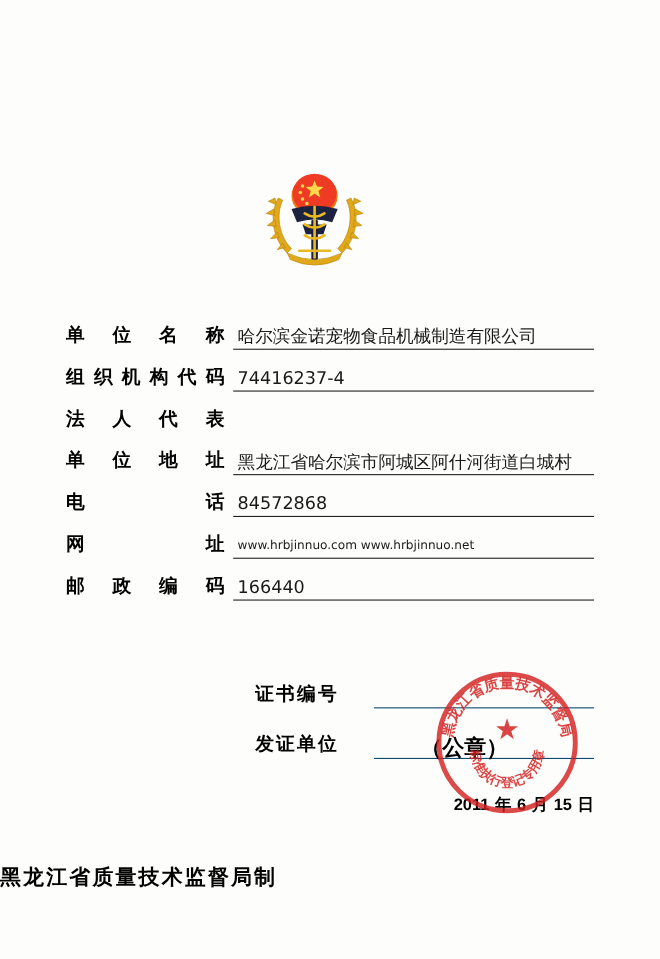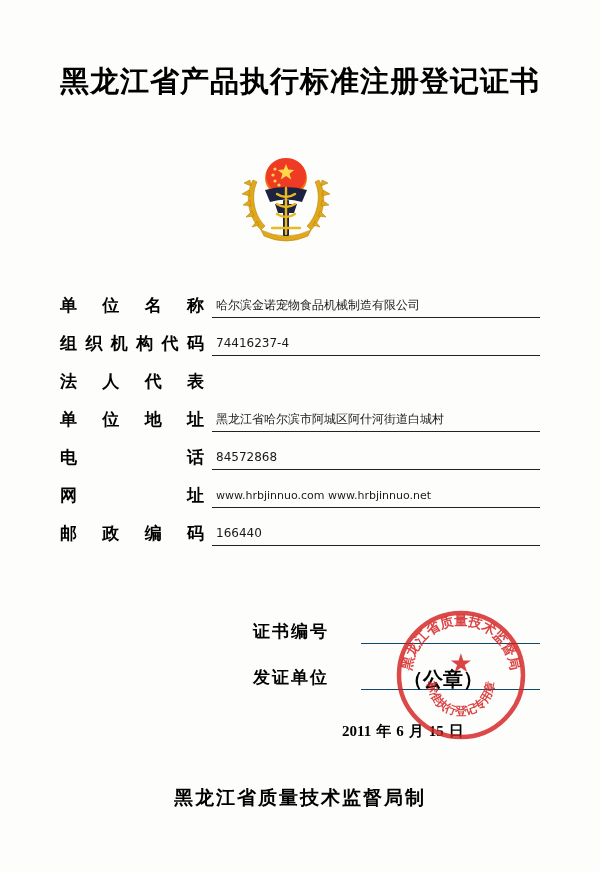--- a/index.html
+++ b/index.html
@@ -72,21 +72,21 @@
     padding-right: 8px;
     box-sizing: border-box;
     letter-spacing: 0;
     line-height: 26px;
   }
   .field-label span { display: inline-block; }
   .field-value {
     flex: 1 1 auto;
     border-bottom: 1px solid #222;
     font-family: "DejaVu Sans", "Liberation Sans", sans-serif;
-    font-size: 12px;
+    font-size: 16px;
     color: #1a1a1a;
     padding: 0 2px 3px 4px;
     line-height: 17px;
     white-space: nowrap;
     overflow: hidden;
   }
   .field-value.small { font-size: 11px; }
 
   
   .lower {
@@ -102,49 +102,49 @@
   }
   .lower-label {
     width: 108px;
     flex: 0 0 108px;
     font-family: "DejaVu Serif", "Liberation Serif", serif;
     font-weight: bold;
     font-size: 17px;
     letter-spacing: 2px;
     color: #000;
     line-height: 26px;
-    margin-left: 21px;
   }
   .lower-value {
     flex: 1 1 auto;
     border-bottom: 1px solid #0c4a6e;
     height: 24px;
     font-family: "DejaVu Serif", "Liberation Serif", serif;
     font-size: 20px;
     font-weight: bold;
     color: #000;
     padding-left: 42px;
     box-sizing: border-box;
     white-space: nowrap;
   }
 
   
   .date-row {
     position: absolute;
     top: 722px;
     left: 340px;
     width: 200px;
-    font-family: Liberation Serif, serif;
+    font-family: Liberation Sans, sans-serif;
     font-size: 15px;
     font-weight: bold;
     color: #000;
     display: flex;
     align-items: flex-end;
     gap: 3px;
     white-space: nowrap;
+    justify-content: flex-end;
   }
   .date-row .num {
     border-bottom: 1px solid transparent;
     padding: 0 2px;
   }
 
   
   .seal {
     position: absolute;
     top: 602px;
@@ -155,34 +155,32 @@
     opacity: 0.88;
   }
   .seal svg { display: block; }
 
   
   .footer {
     position: absolute;
     top: 785px;
     left: 0;
     width: 600px;
-    text-align: center;
     font-family: "DejaVu Serif", "Liberation Serif", serif;
     font-weight: bold;
     font-size: 19px;
     letter-spacing: 2px;
     color: #000;
   }
 </style>
 </head>
 <body>
 
 <div class="page">
 
-  <div class="cert-title">黑龙江省产品执行标准注册登记证书</div>
 
   <div class="emblem">
     <svg width="110" height="110" viewBox="0 0 110 110" xmlns="http://www.w3.org/2000/svg">
 
       <g fill="#e0a81a" stroke="#b8860b" stroke-width="0.6">
         <path d="M22 38 C14 52 16 74 30 88 L34 84 C22 72 20 52 26 40 Z"></path>
         <path d="M88 38 C96 52 94 74 80 88 L76 84 C88 72 90 52 84 40 Z"></path>
         <path d="M20 44 l-7 -3 l6 -3 z M19 54 l-8 -2 l7 -4 z M20 64 l-8 -1 l7 -5 z M23 74 l-8 1 l6 -6 z M28 83 l-7 2 l5 -6 z"></path>
         <path d="M90 44 l7 -3 l-6 -3 z M91 54 l8 -2 l-7 -4 z M90 64 l8 -1 l-7 -5 z M87 74 l8 1 l-6 -6 z M82 83 l7 2 l-5 -6 z"></path>
         <path d="M30 88 q25 12 50 0 l-3 6 q-22 10 -44 0 z"></path>

